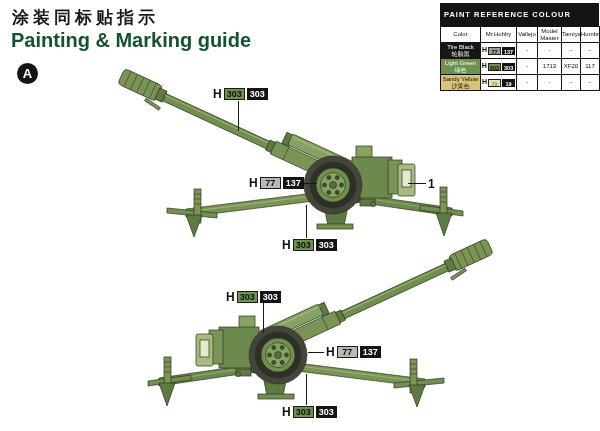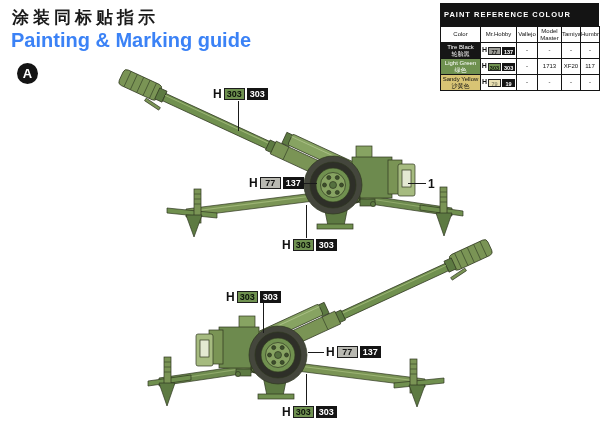--- a/index.html
+++ b/index.html
@@ -2,21 +2,21 @@
 <html><head>
 <meta charset="utf-8">
 <style>
   html,body{margin:0;padding:0;background:#e8e8e8;}
   .page{position:relative;width:600px;height:431px;background:#ffffff;
         font-family:"Liberation Sans",sans-serif;overflow:hidden;color:#111;}
 
   
   .title-cn{position:absolute;left:12px;top:6px;font-size:17px;font-weight:bold;
             letter-spacing:4px;color:#1a1a1a;}
-  .title-en{position:absolute;left:11px;top:29px;font-size:20px;font-weight:bold;color:#3b82f6;}
+  .title-en{position:absolute;left:11px;top:29px;font-size:20px;font-weight:bold;color:#14532d;}
   .view-marker{position:absolute;left:17px;top:63px;width:21px;height:21px;border-radius:50%;
                background:#141414;color:#fff;font-size:13px;font-weight:bold;
                display:flex;align-items:center;justify-content:center;}
 
   
   .paint-table-wrap{position:absolute;left:440px;top:3px;width:159px;}
   .pt-title{background:#141414;color:#fff;font-size:7.5px;font-weight:bold;
             letter-spacing:1px;padding:6px 3px;border:1px solid #141414;}
   table.pt{border-collapse:collapse;width:159px;table-layout:fixed;}
   table.pt th,table.pt td{border:1px solid #141414;text-align:center;vertical-align:middle;

